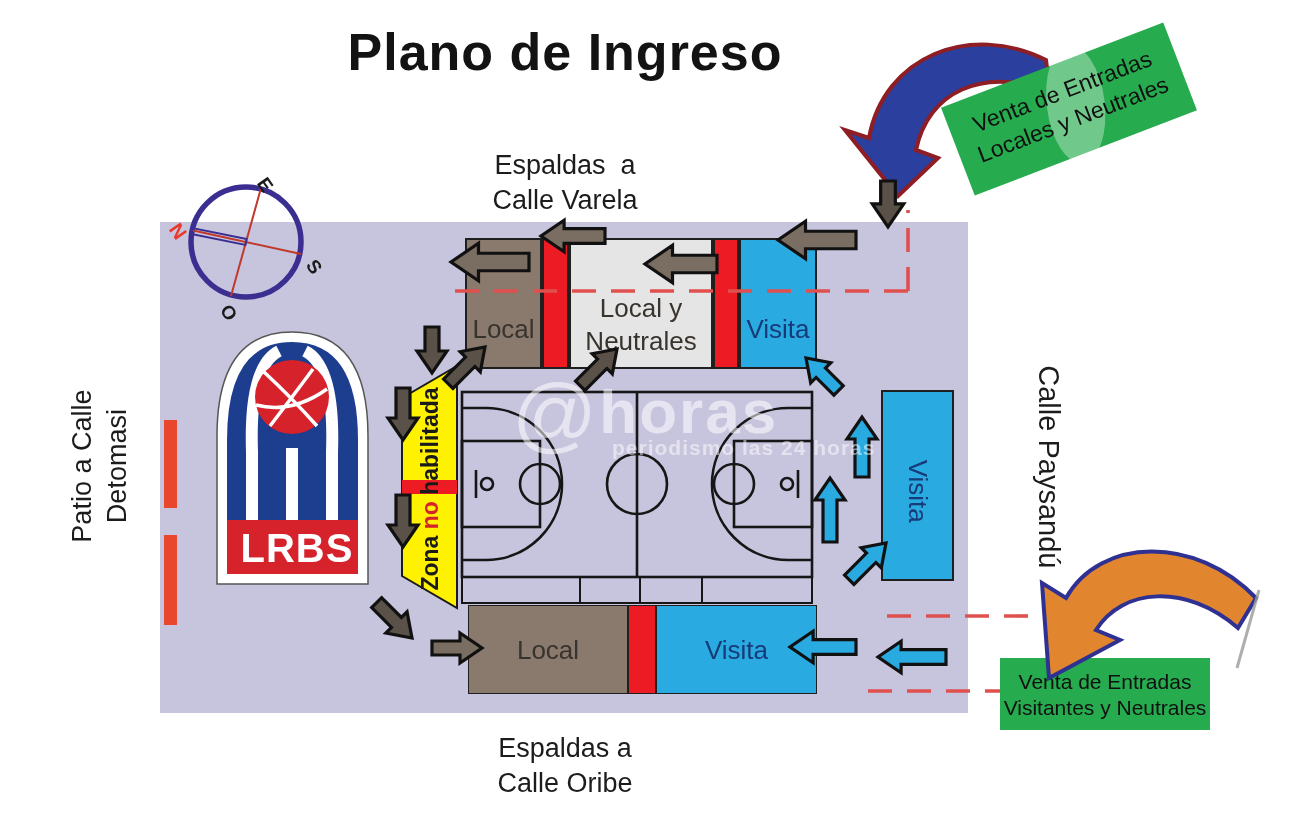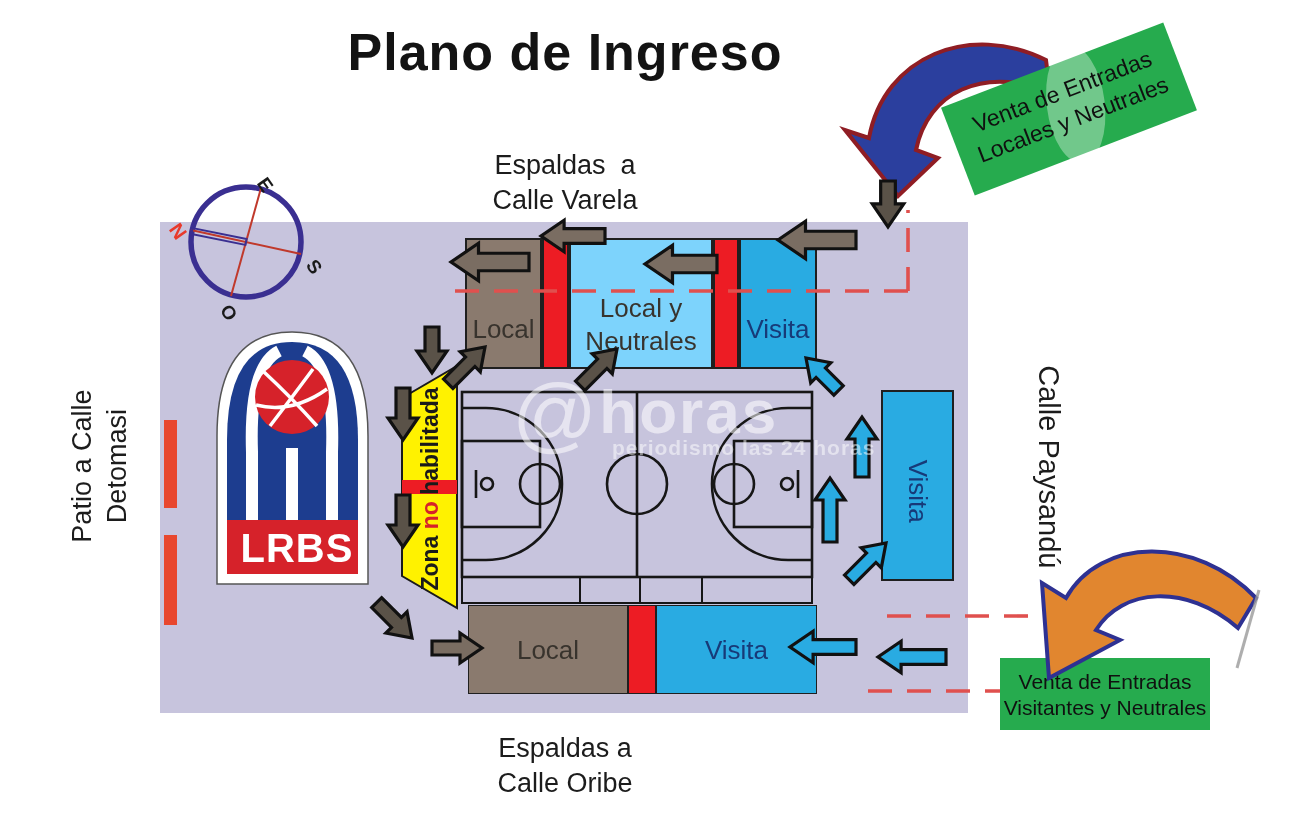--- a/index.html
+++ b/index.html
@@ -60,21 +60,21 @@
   <div class="lbl street z4" style="left:425px;top:731px;width:280px;">Espaldas a
 Calle Oribe</div>
   <div class="lbl street z4" style="left:908px;top:448px;width:280px;font-size:29px;transform:rotate(90deg);">Calle Paysandú</div>
   <div class="lbl street z4" style="left:-40px;top:431px;width:280px;transform:rotate(-90deg);">Patio a Calle
 Detomasi</div>
 
   <div class="box row-top z2" style="left:465px;width:77px;background:#8a7a6e;">
     <div class="standlbl" style="bottom:22px;">Local</div>
   </div>
   <div class="box row-top z2" style="left:542px;width:27px;background:#ed1c24;"></div>
-  <div class="box row-top z2" style="left:569px;width:144px;background:#7dd3fc;">
+  <div class="box row-top z2" style="left:569px;width:144px;background:#e5e5e5;">
     <div class="standlbl" style="bottom:10px;">Local y
 Neutrales</div>
   </div>
   <div class="box row-top z2" style="left:713px;width:26px;background:#ed1c24;"></div>
   <div class="box row-top z2" style="left:739px;width:78px;background:#29abe2;">
     <div class="standlbl navy" style="bottom:22px;">Visita</div>
   </div>
 
   <div class="box row-bottom z2" style="left:468px;width:160px;background:#8a7a6e;">
     <div class="standlbl" style="top:28px;">Local</div>

